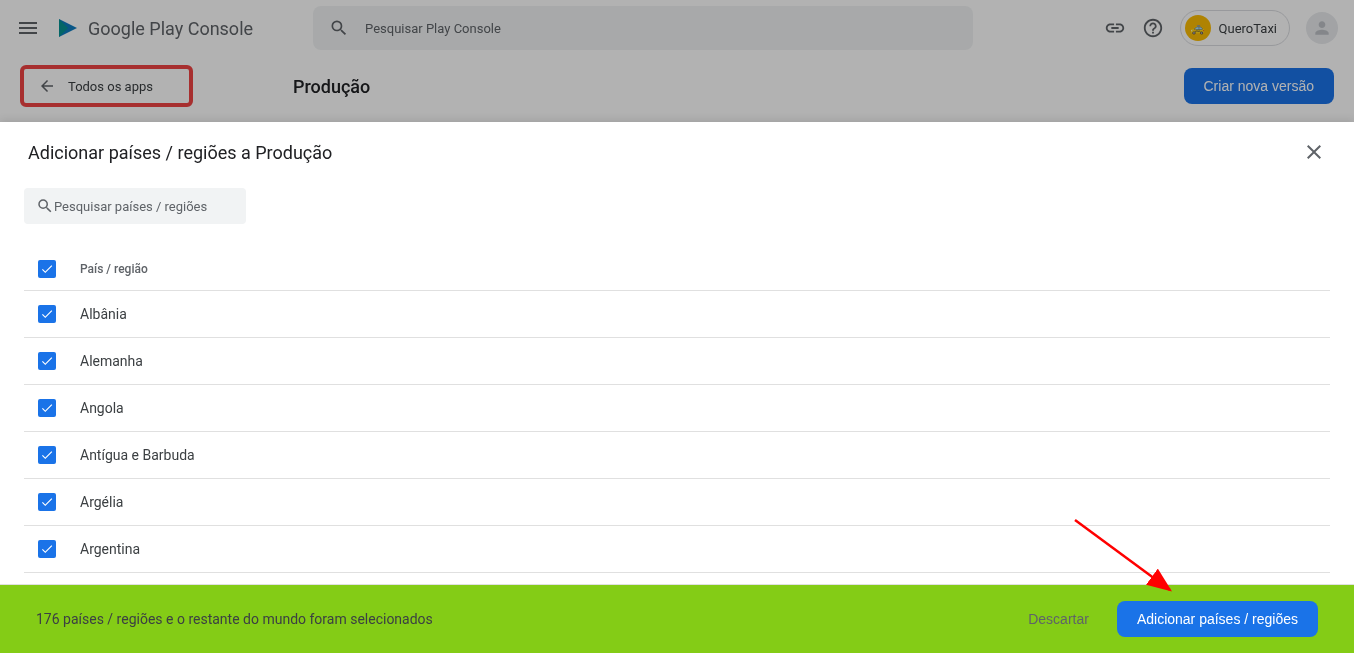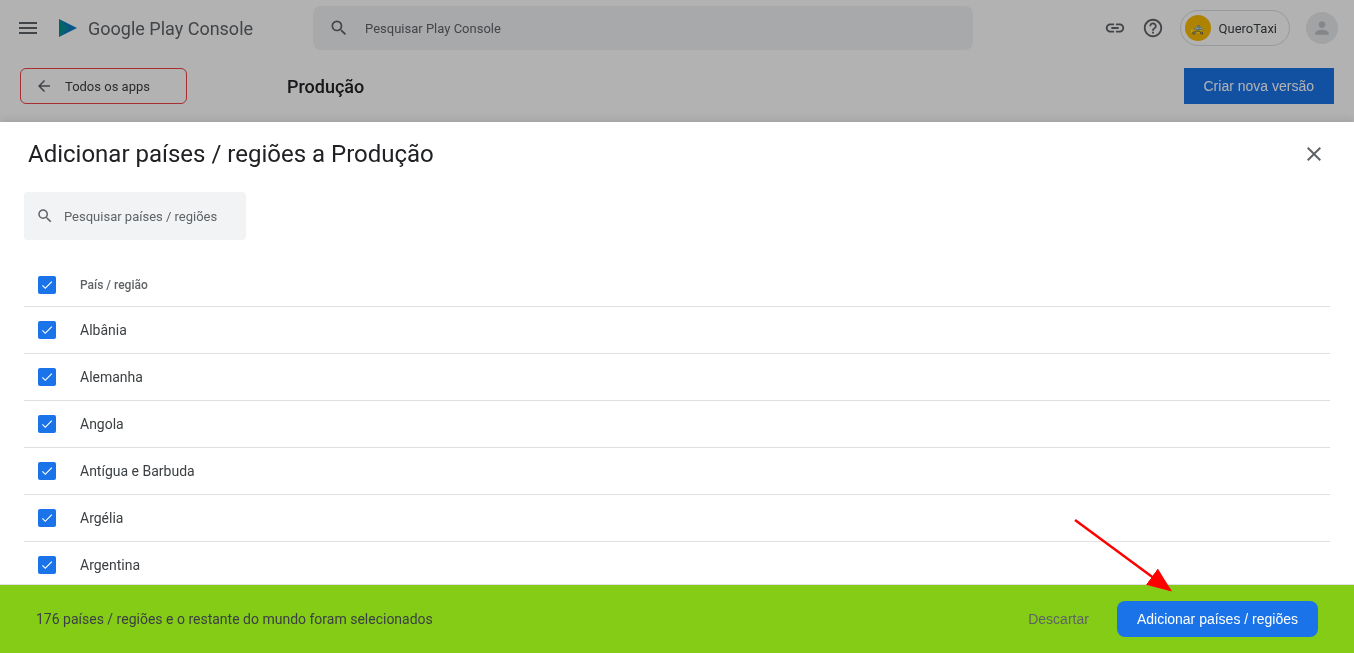--- a/index.html
+++ b/index.html
@@ -17,30 +17,30 @@
     .search-icon-top { width: 20px; height: 20px; color: #5f6368; }
     .search-placeholder { color: #5f6368; font-size: 13px; }
     .header-right { margin-left: auto; display: flex; align-items: center; gap: 16px; }
     .link-icon, .help-icon { width: 22px; height: 22px; color: #5f6368; cursor: pointer; }
     .app-chip { display: flex; align-items: center; gap: 8px; border: 1px solid #dadce0; border-radius: 20px; padding: 4px 12px 4px 4px; cursor: pointer; }
     .app-icon { width: 26px; height: 26px; border-radius: 50%; background: #fbbc04; display: flex; align-items: center; justify-content: center; font-size: 12px; }
     .app-name { font-size: 13px; color: #3c4043; }
     .avatar { width: 32px; height: 32px; border-radius: 50%; background: #e8eaed; display: flex; align-items: center; justify-content: center; }
     
     .sub-header { position: absolute; top: 56px; left: 0; right: 0; height: 60px; display: flex; align-items: center; padding: 0 20px; }
-    .back-button { display: flex; align-items: center; gap: 12px; border: 1px solid #ef4444; border-radius: 6px; padding: 8px 36px 8px 14px; font-size: 13px; color: #3c4043; cursor: pointer; margin-right: 100px; }
+    .back-button { display: flex; align-items: center; gap: 12px; border: 4px solid #ef4444; border-radius: 6px; padding: 8px 36px 8px 14px; font-size: 13px; color: #3c4043; cursor: pointer; margin-right: 100px; }
     .page-title { font-size: 18px; font-weight: 500; color: #202124; }
-    .create-btn { margin-left: auto; background: #1a73e8; color: #fff; border: none; border-radius: 0; padding: 10px 20px; font-size: 14px; font-weight: 500; cursor: pointer; }
+    .create-btn { margin-left: auto; background: #1a73e8; color: #fff; border: none; border-radius: 8px; padding: 10px 20px; font-size: 14px; font-weight: 500; cursor: pointer; }
     
     .dialog { position: absolute; top: 122px; left: 0; right: 0; bottom: 0; background: #fff; z-index: 10; display: flex; flex-direction: column; box-shadow: 0 -2px 8px rgba(0,0,0,0.1); }
     .dialog-header { display: flex; align-items: center; justify-content: space-between; padding: 18px 28px 12px 28px; }
-    .dialog-title { font-size: 24px; font-weight: 400; color: #202124; }
+    .dialog-title { font-size: 18px; font-weight: 400; color: #202124; }
     .close-btn { width: 24px; height: 24px; color: #5f6368; cursor: pointer; }
     
-    .search-countries { margin: 12px 0 12px 24px; width: 222px; height: 48px; background: #f1f3f4; border-radius: 4px; display: flex; align-items: center; padding: 0 12px; gap: 10px; cursor: pointer; }
+    .search-countries { margin: 12px 0 12px 24px; width: 222px; height: 36px; background: #f1f3f4; border-radius: 4px; display: flex; align-items: center; padding: 0 12px; cursor: pointer; }
     .search-countries-icon { width: 18px; height: 18px; color: #5f6368; }
     .search-countries-text { font-size: 13px; color: #5f6368; }
     
     .country-list { flex: 1; overflow-y: auto; padding: 12px 24px 0 24px; }
     .list-header-row { display: flex; align-items: center; padding: 12px 14px; gap: 24px; border-bottom: 1px solid #e0e0e0; }
     .country-row { display: flex; align-items: center; padding: 14px 14px; gap: 24px; border-bottom: 1px solid #e0e0e0; }
     .checkbox { width: 18px; height: 18px; background: #1a73e8; border-radius: 2px; display: flex; align-items: center; justify-content: center; cursor: pointer; flex-shrink: 0; }
     .checkbox svg { width: 14px; height: 14px; }
     .header-label { font-size: 12px; color: #5f6368; font-weight: 500; }
     .country-name { font-size: 14px; color: #3c4043; }

